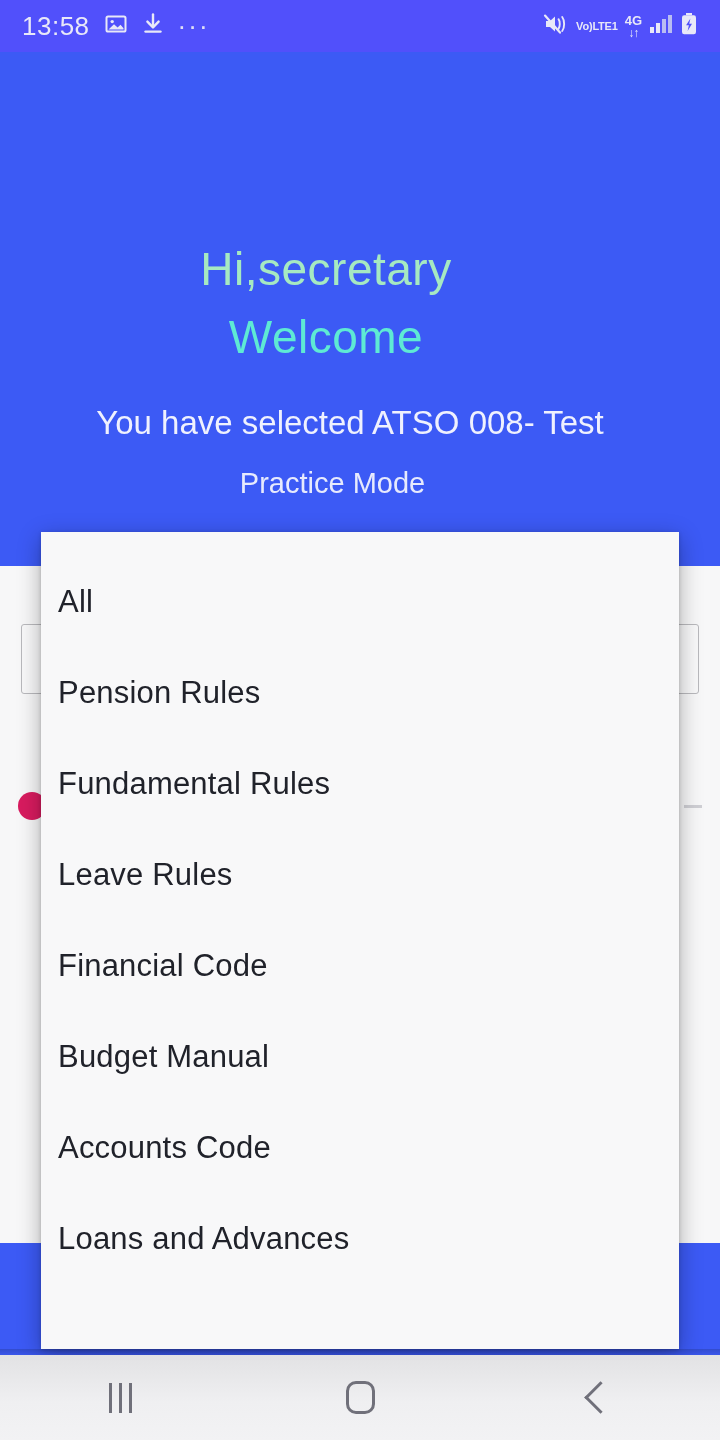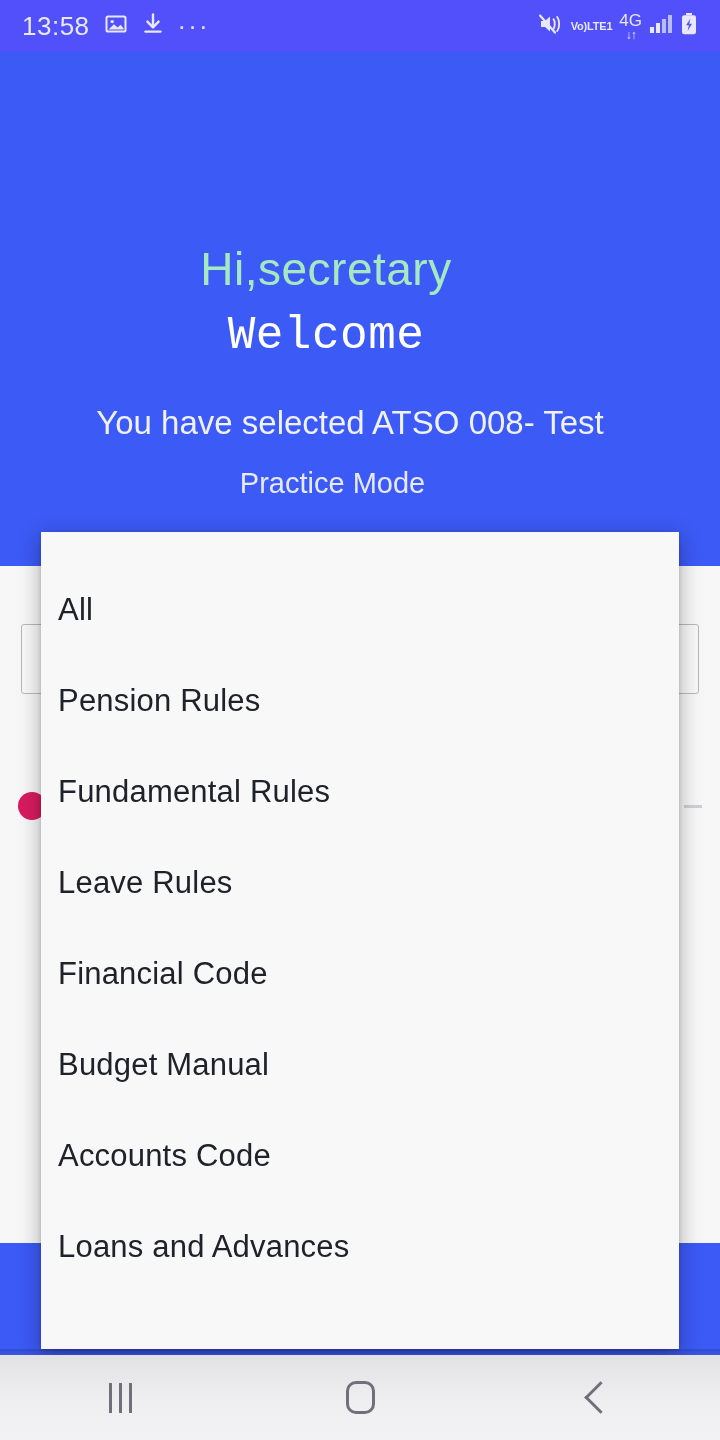--- a/index.html
+++ b/index.html
@@ -69,22 +69,22 @@
   }
   .net-stack {
     display: flex;
     flex-direction: column;
     align-items: center;
     justify-content: center;
     line-height: 1;
     color: #E8E8F8;
   }
   .net-stack .g4 {
-    font-size: 17px;
-    font-weight: normal;
+    font-size: 13px;
+    font-weight: bold;
     font-family: "Liberation Sans", sans-serif;
   }
   .net-stack .arrows {
     font-size: 12px;
     letter-spacing: -1px;
     font-family: "Liberation Sans", sans-serif;
   }
   .dots {
     color: #E0E0F5;
     font-size: 26px;
@@ -110,25 +110,25 @@
     color: #A6E9C1;
     font-size: 46px;
     font-weight: 300;
     letter-spacing: 0.5px;
     font-family: "Liberation Sans", sans-serif;
   }
   .welcome {
     position: absolute;
     left: 0; right: 0;
     top: 258px;
-    color: #ffffff;
+    color: #5eead4;
     font-size: 46px;
     font-weight: 300;
     letter-spacing: 0.5px;
-    font-family: Liberation Mono, monospace;
+    font-family: Liberation Sans, sans-serif;
   }
   .selected-line {
     position: absolute;
     left: 0; right: 0;
     top: 352px;
     color: #EFF1FE;
     font-size: 33px;
     font-weight: 300;
     font-family: "Liberation Sans", sans-serif;
     margin-left: 48px;
@@ -199,21 +199,21 @@
     top: 532px;
     width: 638px;
     height: 817px;
     background: #F8F8F9;
     z-index: 40;
     box-shadow: 0 6px 22px rgba(0,0,0,0.30), 0 1px 4px rgba(0,0,0,0.18);
     overflow: hidden;
   }
   .dd-list {
     position: relative;
-    padding-top: 32px;
+    padding-top: 24px;
   }
   .dd-item {
     height: 91px;
     display: flex;
     align-items: center;
     padding-left: 17px;
     box-sizing: border-box;
     color: #20222A;
     font-size: 31px;
     font-weight: 300;

